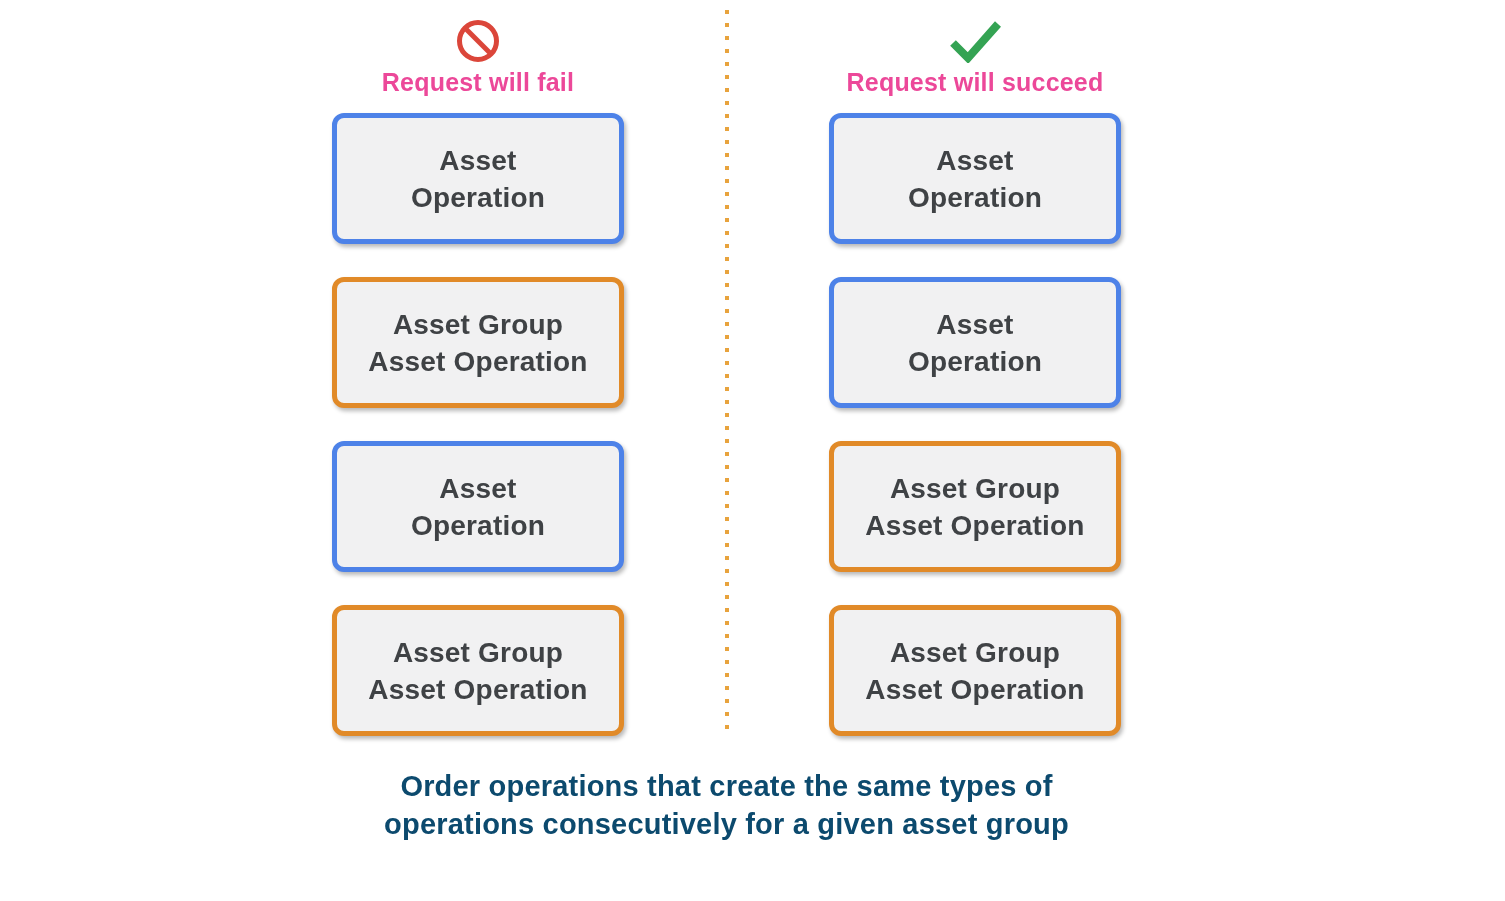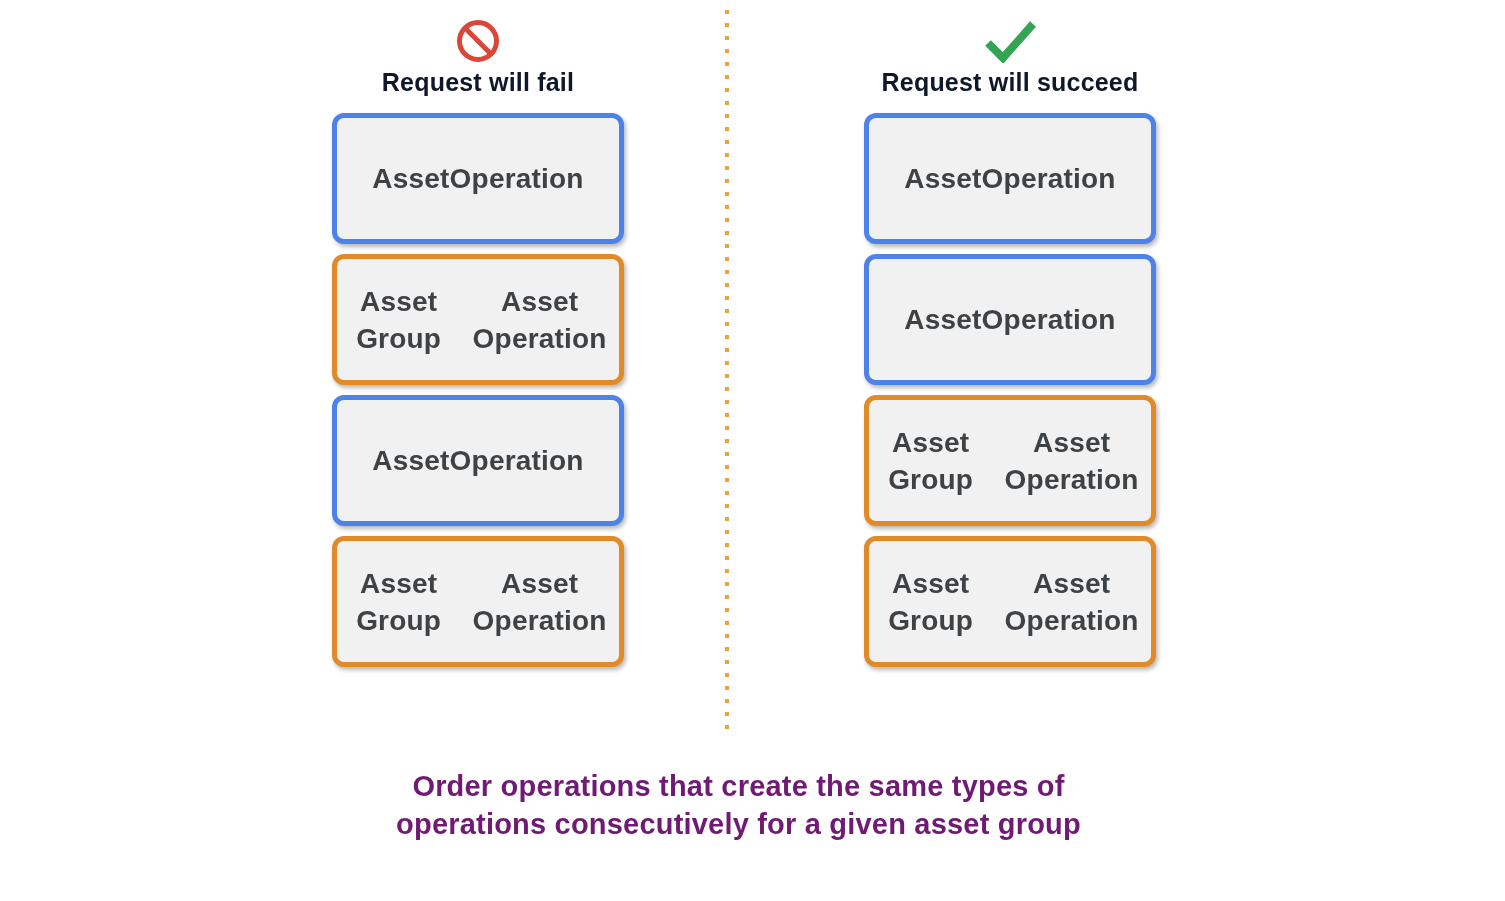--- a/index.html
+++ b/index.html
@@ -16,54 +16,54 @@
     overflow: hidden;
   }
   .column {
     position: absolute;
     width: 292px;
     display: flex;
     flex-direction: column;
     align-items: center;
   }
   .col-fail { left: 332px; top: 18px; }
-  .col-success { left: 864px; top: 18px; }
+  .col-success { left: 829px; top: 18px; }
 
   .col-header {
     height: 79px;
     margin-bottom: 16px;
     display: flex;
     flex-direction: column;
     justify-content: space-between;
     align-items: center;
   }
   .col-title {
     font-size: 25px;
     font-weight: 700;
-    color: #0f172a;
+    color: #ec4899;
     white-space: nowrap;
     letter-spacing: 0.2px;
   }
   .icon-wrap {
     height: 46px;
     display: flex;
     align-items: center;
     justify-content: center;
   }
 
   .box {
     box-sizing: border-box;
     width: 292px;
     height: 131px;
-    margin-bottom: 10px;
+    margin-bottom: 33px;
     background: var(--box-bg, #f1f1f1);
     border: 5px solid #999;
     border-radius: 12px;
     display: flex;
-    flex-direction: row;
+    flex-direction: column;
     align-items: center;
     justify-content: center;
     text-align: center;
     font-size: 28px;
     line-height: 37px;
     font-weight: 700;
     color: var(--box-text, #3f4245);
     box-shadow: 2px 3px 4px rgba(0,0,0,0.28);
     letter-spacing: 0.2px;
   }
@@ -87,23 +87,22 @@
 
   .caption {
     position: absolute;
     top: 767px;
     left: 0;
     width: 1453px;
     text-align: center;
     font-size: 29px;
     line-height: 38px;
     font-weight: 700;
-    color: #701a75;
+    color: #0c4a6e;
     letter-spacing: 0.2px;
-    margin-left: 12px;
   }
 </style>
 </head>
 <body>
 
 <div class="canvas">
 
   <section class="column col-fail">
     <header class="col-header">
       <span class="icon-wrap">

